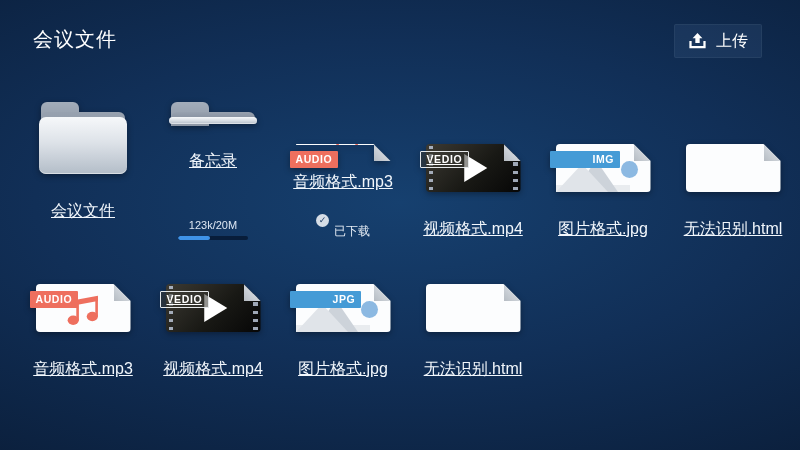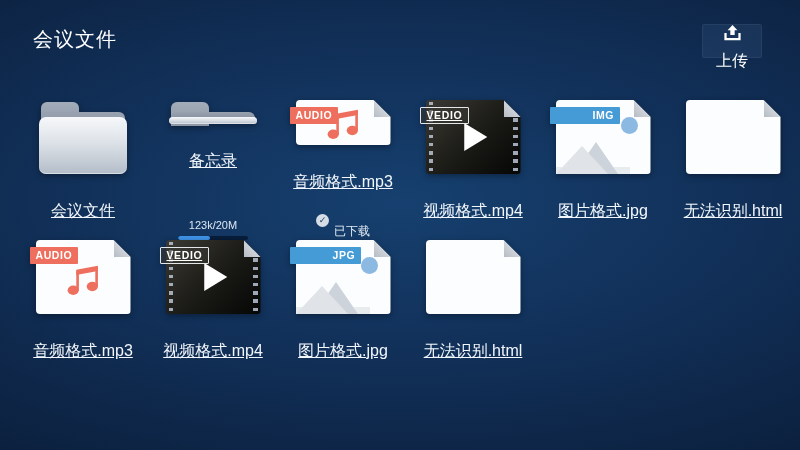--- a/index.html
+++ b/index.html
@@ -11,28 +11,28 @@
   }
   .page-title{
     position:absolute;left:33px;top:27px;
     font-size:20px;line-height:24px;color:#ffffff;letter-spacing:1px;
   }
   .upload-btn{
     position:absolute;right:38px;top:24px;height:34px;
     display:flex;align-items:center;gap:9px;padding:0 13px;
     background:rgba(130,170,220,0.10);
     border:1px solid rgba(255,255,255,0.05);
-    border-radius:2px;color:#ffffff;font-size:16px;cursor:pointer;flex-direction:column;
+    border-radius:2px;color:#ffffff;font-size:16px;cursor:pointer;
   }
   .grid{
     position:absolute;left:18px;top:100px;
     display:grid;grid-template-columns:repeat(6,130px);grid-auto-rows:140px;
   }
   .cell{display:flex;flex-direction:column;align-items:center;cursor:pointer;}
-  .icon-box{position:relative;width:95px;height:74px;filter:drop-shadow(0 2px 3px rgba(0,0,0,0.35));}
+  .icon-box{position:relative;width:95px;height:74px;filter:drop-shadow(0 2px 3px rgba(0,0,0,0.35));margin-top:44px;}
   .icon-box.folder{width:88px;height:72px;margin-top:2px;}
   .item-label{margin-top:27px;font-size:16px;color:#f2f7fc;white-space:nowrap;text-decoration:underline;}
   
   .folder-tab{position:absolute;left:2px;top:0;width:38px;height:24px;border-radius:6px 6px 0 0;
     background:linear-gradient(#a3adba,#8d97a5);}
   .folder-back{position:absolute;left:2px;right:2px;top:10px;bottom:0;border-radius:6px;
     background:linear-gradient(#97a1af,#7b8594);}
   .folder-front{position:absolute;left:0;right:0;top:15px;bottom:0;border-radius:7px;
     background:linear-gradient(#f6f8fa 0%,#dde2e8 45%,#b3bdc8 100%);
     box-shadow:0 -1px 0 rgba(255,255,255,0.5) inset;}

